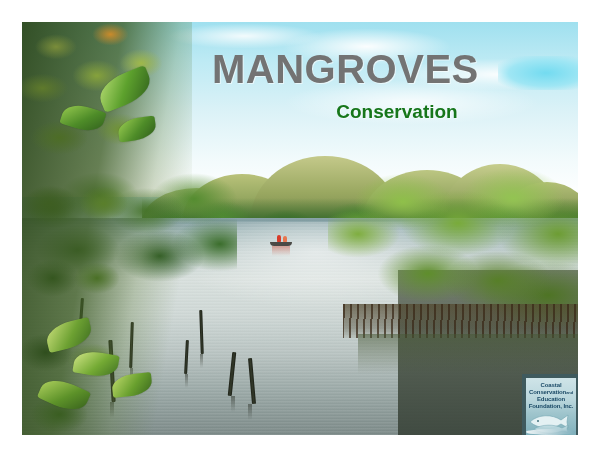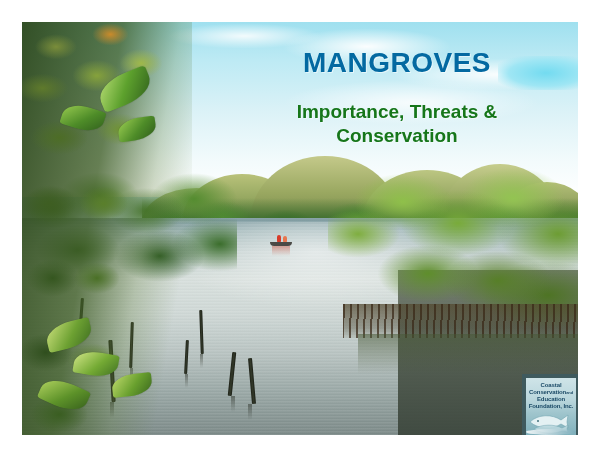--- a/index.html
+++ b/index.html
@@ -283,25 +283,25 @@
     position: absolute;
     background: linear-gradient(180deg, rgba(30,34,24,0.45), rgba(30,34,24,0));
   }
 
   
   #title {
     position: absolute;
     left: 190px;
     top: 26px;
     width: 370px;
-    text-align: center;
-    font-size: 28px;
+    text-align: left;
+    font-size: 40px;
     font-weight: bold;
     letter-spacing: 0.5px;
-    color: #0369a1;
+    color: #737373;
     text-shadow: 1px 1px 0 rgba(255,255,255,0.55);
     font-family: "Liberation Sans", sans-serif;
     line-height: 1.05;
   }
   #subtitle {
     position: absolute;
     left: 190px;
     top: 78px;
     width: 370px;
     text-align: center;
@@ -424,21 +424,20 @@
       <div class="leaf l3"></div>
       <div class="leaf l4"></div>
       <div class="leaf l5"></div>
       <div class="leaf l6"></div>
       <div class="leaf l7"></div>
     </div>
 
     <div id="title">MANGROVES</div>
 
     <div id="subtitle">
-      <div>Importance, Threats &amp;</div>
       <div>Conservation</div>
     </div>
 
     <div id="logo">
       <div class="inner">
         <div class="logo-text">
           <div>Coastal</div>
           <div>
             <span>Conservation</span><span class="sm">and</span>
           </div>

